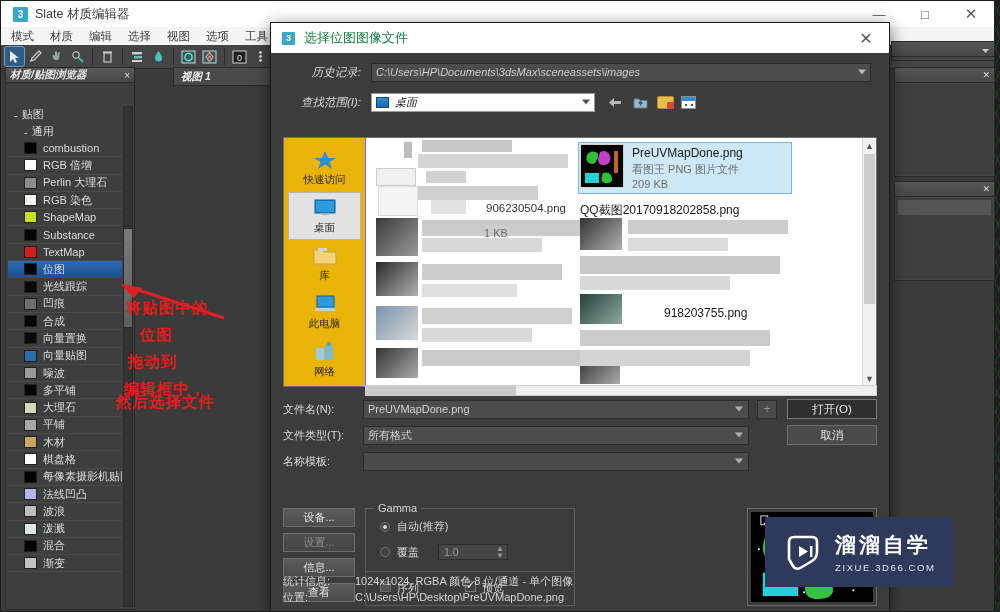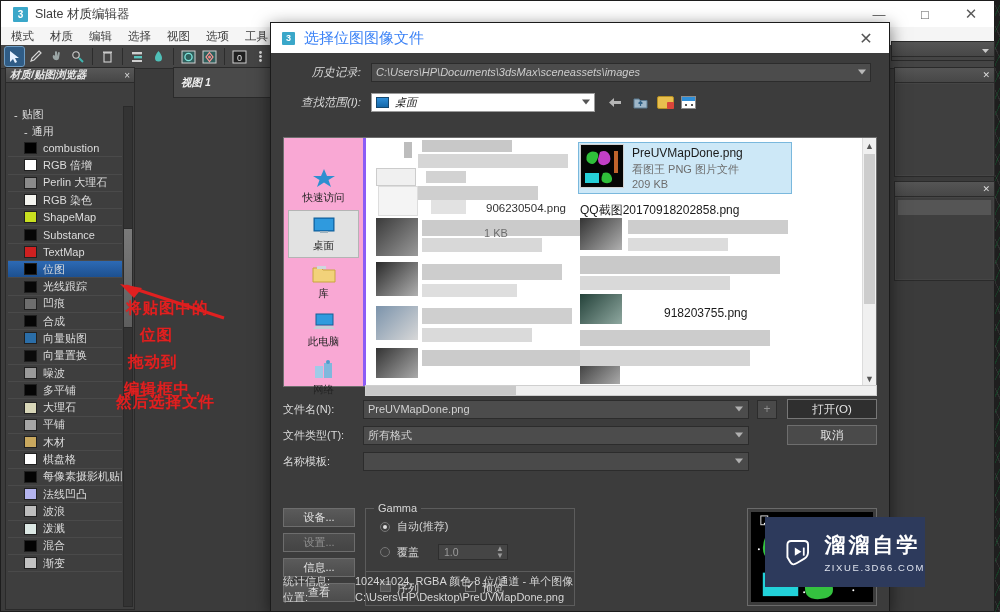--- a/index.html
+++ b/index.html
@@ -72,21 +72,21 @@
     padding-left:16px; border-bottom:1px solid #4a4a4a; color:#dcdcdc;
     font-size:11px; white-space:nowrap; }
   .row.sel { background:linear-gradient(#2d6ab5,#1d508f); }
   .sw { width:13px; height:12px; flex:0 0 13px; border:1px solid #202020; background:#000; }
   .br-scroll { position:absolute; right:1px; top:38px; width:10px; bottom:2px;
     background:#333; border:1px solid #2a2a2a; }
   .br-thumb { position:absolute; right:1px; top:160px; width:10px; height:100px;
     background:linear-gradient(#7a7a7a,#5e5e5e); border:1px solid #2a2a2a; }
 
   
-  .vtab { position:absolute; left:172px; top:66px; width:110px; height:31px;
+  .vtab { position:absolute; left:172px; top:66px; width:110px; height:19px;
     background:#4a4a4a; border:1px solid #2a2a2a; display:flex;
     align-items:center; padding-left:7px; }
   .vtab b { font-size:10.5px; font-style:italic; color:#efefef; }
   .vtab2 { position:absolute; left:282px; top:66px; width:100px; height:17px;
     background:#3f3f3f; border:1px solid #2a2a2a; }
 
   
   .dock { position:absolute; background:#454545; border:1px solid #2a2a2a; }
   .dock-hd { height:15px; background:linear-gradient(#555,#474747);
     border-bottom:1px solid #2b2b2b; display:flex; align-items:center;
@@ -103,21 +103,21 @@
 
   
   #dlg { position:absolute; left:270px; top:22px; width:620px; height:590px;
      background:#3c3c3c; border:1px solid #1b1b1b;
      box-shadow:0 4px 16px rgba(0,0,0,.55); }
   .dlg-title { height:30px; background:#fff; display:flex; align-items:center;
     position:relative; }
   .dlg-icon { width:13px; height:13px; background:#3aa7c9; color:#fff;
     font-size:9px; font-weight:bold; display:flex; align-items:center;
     justify-content:center; margin:0 9px 0 11px; border-radius:1px;}
-  .dlg-title-text { color:#3b82f6; font-size:15px; }
+  .dlg-title-text { color:#15803d; font-size:13px; }
   .dlg-close { position:absolute; right:0; top:0; width:46px; height:30px;
     display:flex; align-items:center; justify-content:center;
     font-size:16px; color:#555; }
 
   .dlg-body { position:absolute; left:0; top:30px; right:0; bottom:0;
     background:#3c3c3c; }
 
   .frow { display:flex; align-items:center; height:22px; margin:8px 18px 0 18px;font-style:italic; }
   .flab { width:82px; font-size:11.5px; color:#d9d9d9; text-align:right;
     padding-right:10px; flex:0 0 82px;}
@@ -145,22 +145,22 @@
     background:#2f8fd8; }
   .ico-grid:after { content:''; position:absolute; left:2px; top:6px; width:10px; height:5px;
     background:
       radial-gradient(circle at 2px 2px, #555 1px, transparent 1px),
       radial-gradient(circle at 8px 2px, #555 1px, transparent 1px);
   }
 
   
   .pane { position:absolute; left:12px; top:84px; right:12px; height:250px;
     background:#fff; border:1px solid #6e6e6e; display:flex; }
-  .places { width:82px; background:#f9a8d4; border-right:3px solid #8b5cf6;
-    padding-top:24px; }
+  .places { width:82px; background:#eab308; border-right:1px solid #8b5cf6;
+    padding-top:6px; }
   .place { height:48px; display:flex; flex-direction:column; align-items:center;
     justify-content:center; gap:3px; font-size:10.5px; color:#242424; margin:0 4px;}
   .place.sel { background:#e2e2e2; border:1px solid #b4b4b4; }
   .pl-ico { width:26px; height:20px; }
 
   .flist { flex:1; position:relative; overflow:hidden; background:#fff; }
   .fl-scroll { position:absolute; right:0; top:0; bottom:0; width:14px;
     background:#f0f0f0; border-left:1px solid #dcdcdc; }
   .fl-up, .fl-dn { height:15px; display:flex; align-items:center;
     justify-content:center; font-size:9px; color:#555; }
@@ -232,21 +232,21 @@
     background:#3c3c3c; border:1px solid #6a6a6a; padding:3px; }
   .pv-img { width:100%; height:100%; background:#000; position:relative; overflow:hidden;}
 
   
   .stats { position:absolute; left:12px; bottom:6px; right:12px;
     font-size:11px; color:#d6d6d6; line-height:16px; }
   .st-row { display:flex; }
   .st-lab { width:72px; flex:0 0 72px; }
 
   
-  .wm { position:absolute; left:765px; top:517px; width:160px; height:70px;
+  .wm { position:absolute; left:765px; top:517px; width:188px; height:70px;
     background:#2d3a5c; display:flex; align-items:center; padding-left:18px; gap:12px;}
   .wm-txt .t1 { color:#fff; font-size:21px; font-weight:bold; letter-spacing:3px; }
   .wm-txt .t2 { color:#dfe3ee; font-size:9.5px; letter-spacing:1.6px; margin-top:3px;}
 </style>
 </head>
 <body>
 
 <div id="app">
   <div class="vp-bg"></div>
   <div class="vp-wire"></div>
@@ -399,26 +399,26 @@
             </div>
             <div class="row">
               <span class="sw" style="background: rgb(110, 110, 110);"></span>
               <span>凹痕</span>
             </div>
             <div class="row">
               <span class="sw" style="background: rgb(5, 5, 5);"></span>
               <span>合成</span>
             </div>
             <div class="row">
+              <span class="sw" style="background: rgb(10, 10, 10);"></span>
+              <span>向量置换</span>
+            </div>
+            <div class="row">
               <span class="sw" style="background: rgb(43, 110, 168);"></span>
               <span>向量贴图</span>
-            </div>
-            <div class="row">
-              <span class="sw" style="background: rgb(10, 10, 10);"></span>
-              <span>向量置换</span>
             </div>
             <div class="row">
               <span class="sw" style="background: rgb(154, 154, 154);"></span>
               <span>噪波</span>
             </div>
             <div class="row">
               <span class="sw" style="background: rgb(5, 5, 5);"></span>
               <span>多平铺</span>
             </div>
             <div class="row">

